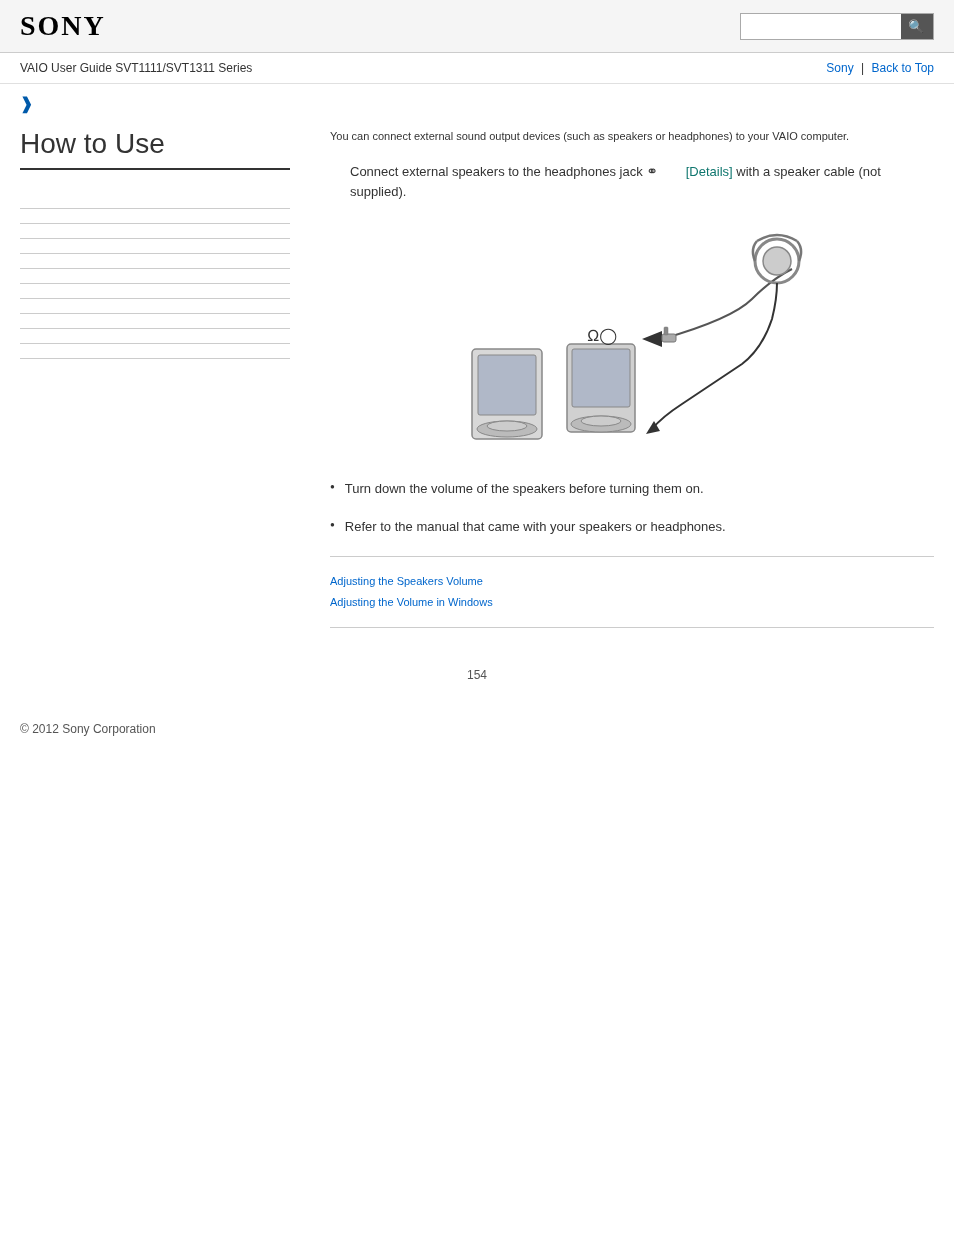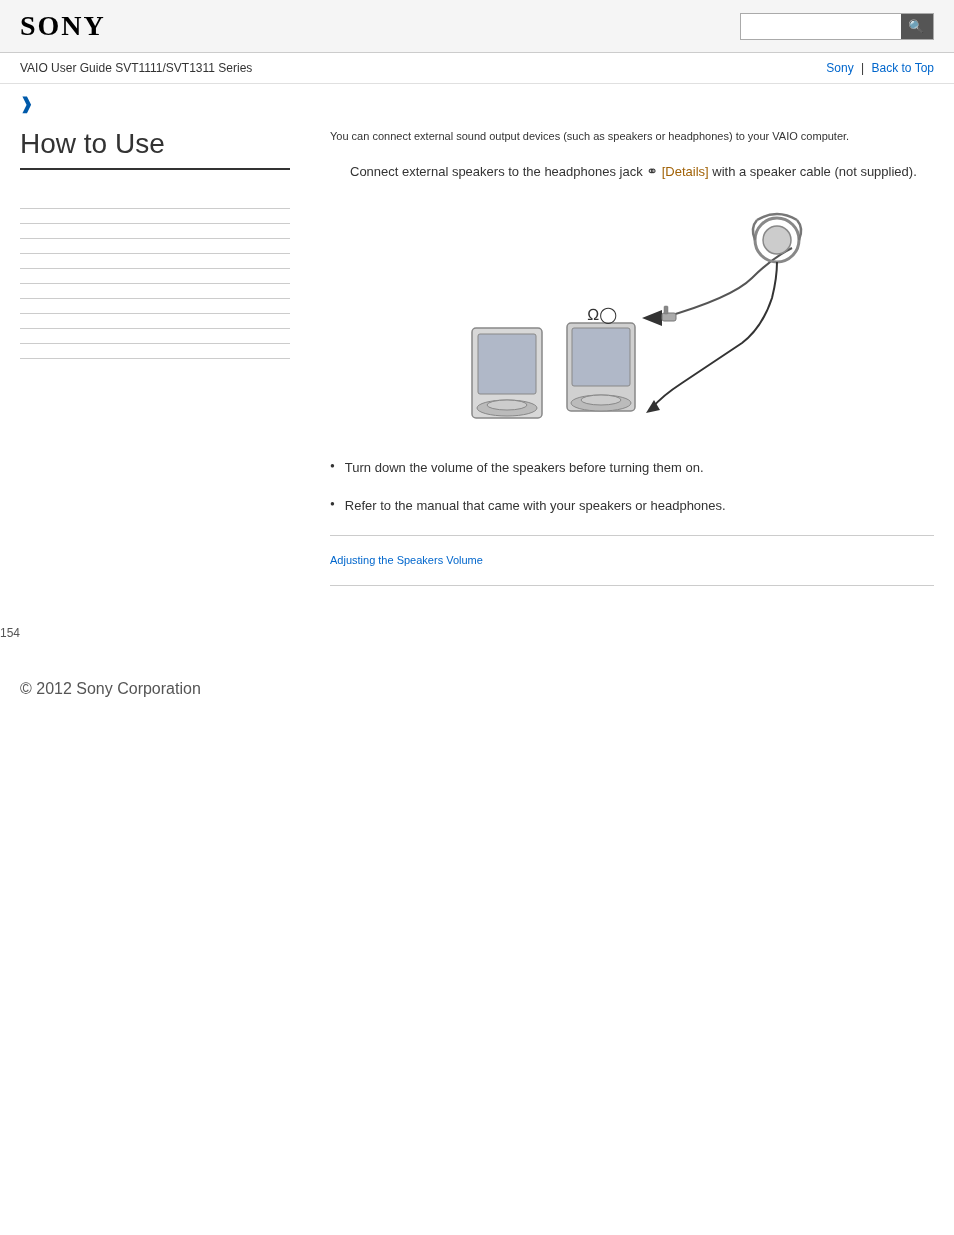--- a/index.html
+++ b/index.html
@@ -115,22 +115,23 @@
       line-height: 1.6;
       margin-bottom: 14px;
     }
     .content-note {
       font-size: 13px;
       line-height: 1.6;
       margin-left: 20px;
       margin-bottom: 16px;
     }
     .details-link {
-      color: #a16207;
+      color: #0f766e;
       text-decoration: none;
+      margin-left: 24px;
     }
 
     
     .illustration {
       margin: 10px 0 20px 0;
       display: flex;
       justify-content: center;
     }
 
     
@@ -177,26 +178,27 @@
     }
 
     
     .footer-divider {
       border: none;
       border-top: 1px solid #ccc;
       margin: 10px 0 20px 0;
     }
     .footer {
       padding: 20px;
-      font-size: 16px;
+      font-size: 12px;
       color: #555;
     }
 
     
     .page-number {
+      text-align: center;
       font-size: 12px;
       color: #555;
       padding: 10px 0 20px 0;
     }
   </style>
 </head>
 <body>
 
 <div class="header">
   <div class="sony-logo">SONY</div>
@@ -292,20 +294,21 @@
       <div class="bullet-item">
         <span class="bullet-dot">●</span>
         <span>Refer to the manual that came with your speakers or headphones.</span>
       </div>
     </div>
 
     <hr class="divider">
 
     <div class="related-links">
       <a href="#">Adjusting the Speakers Volume</a>
+      <a href="#">Adjusting the Volume in Windows</a>
     </div>
 
     <hr class="footer-divider">
 
   </div>
 </div>
 
 <div class="page-number">154</div>
 
 <div class="footer">

